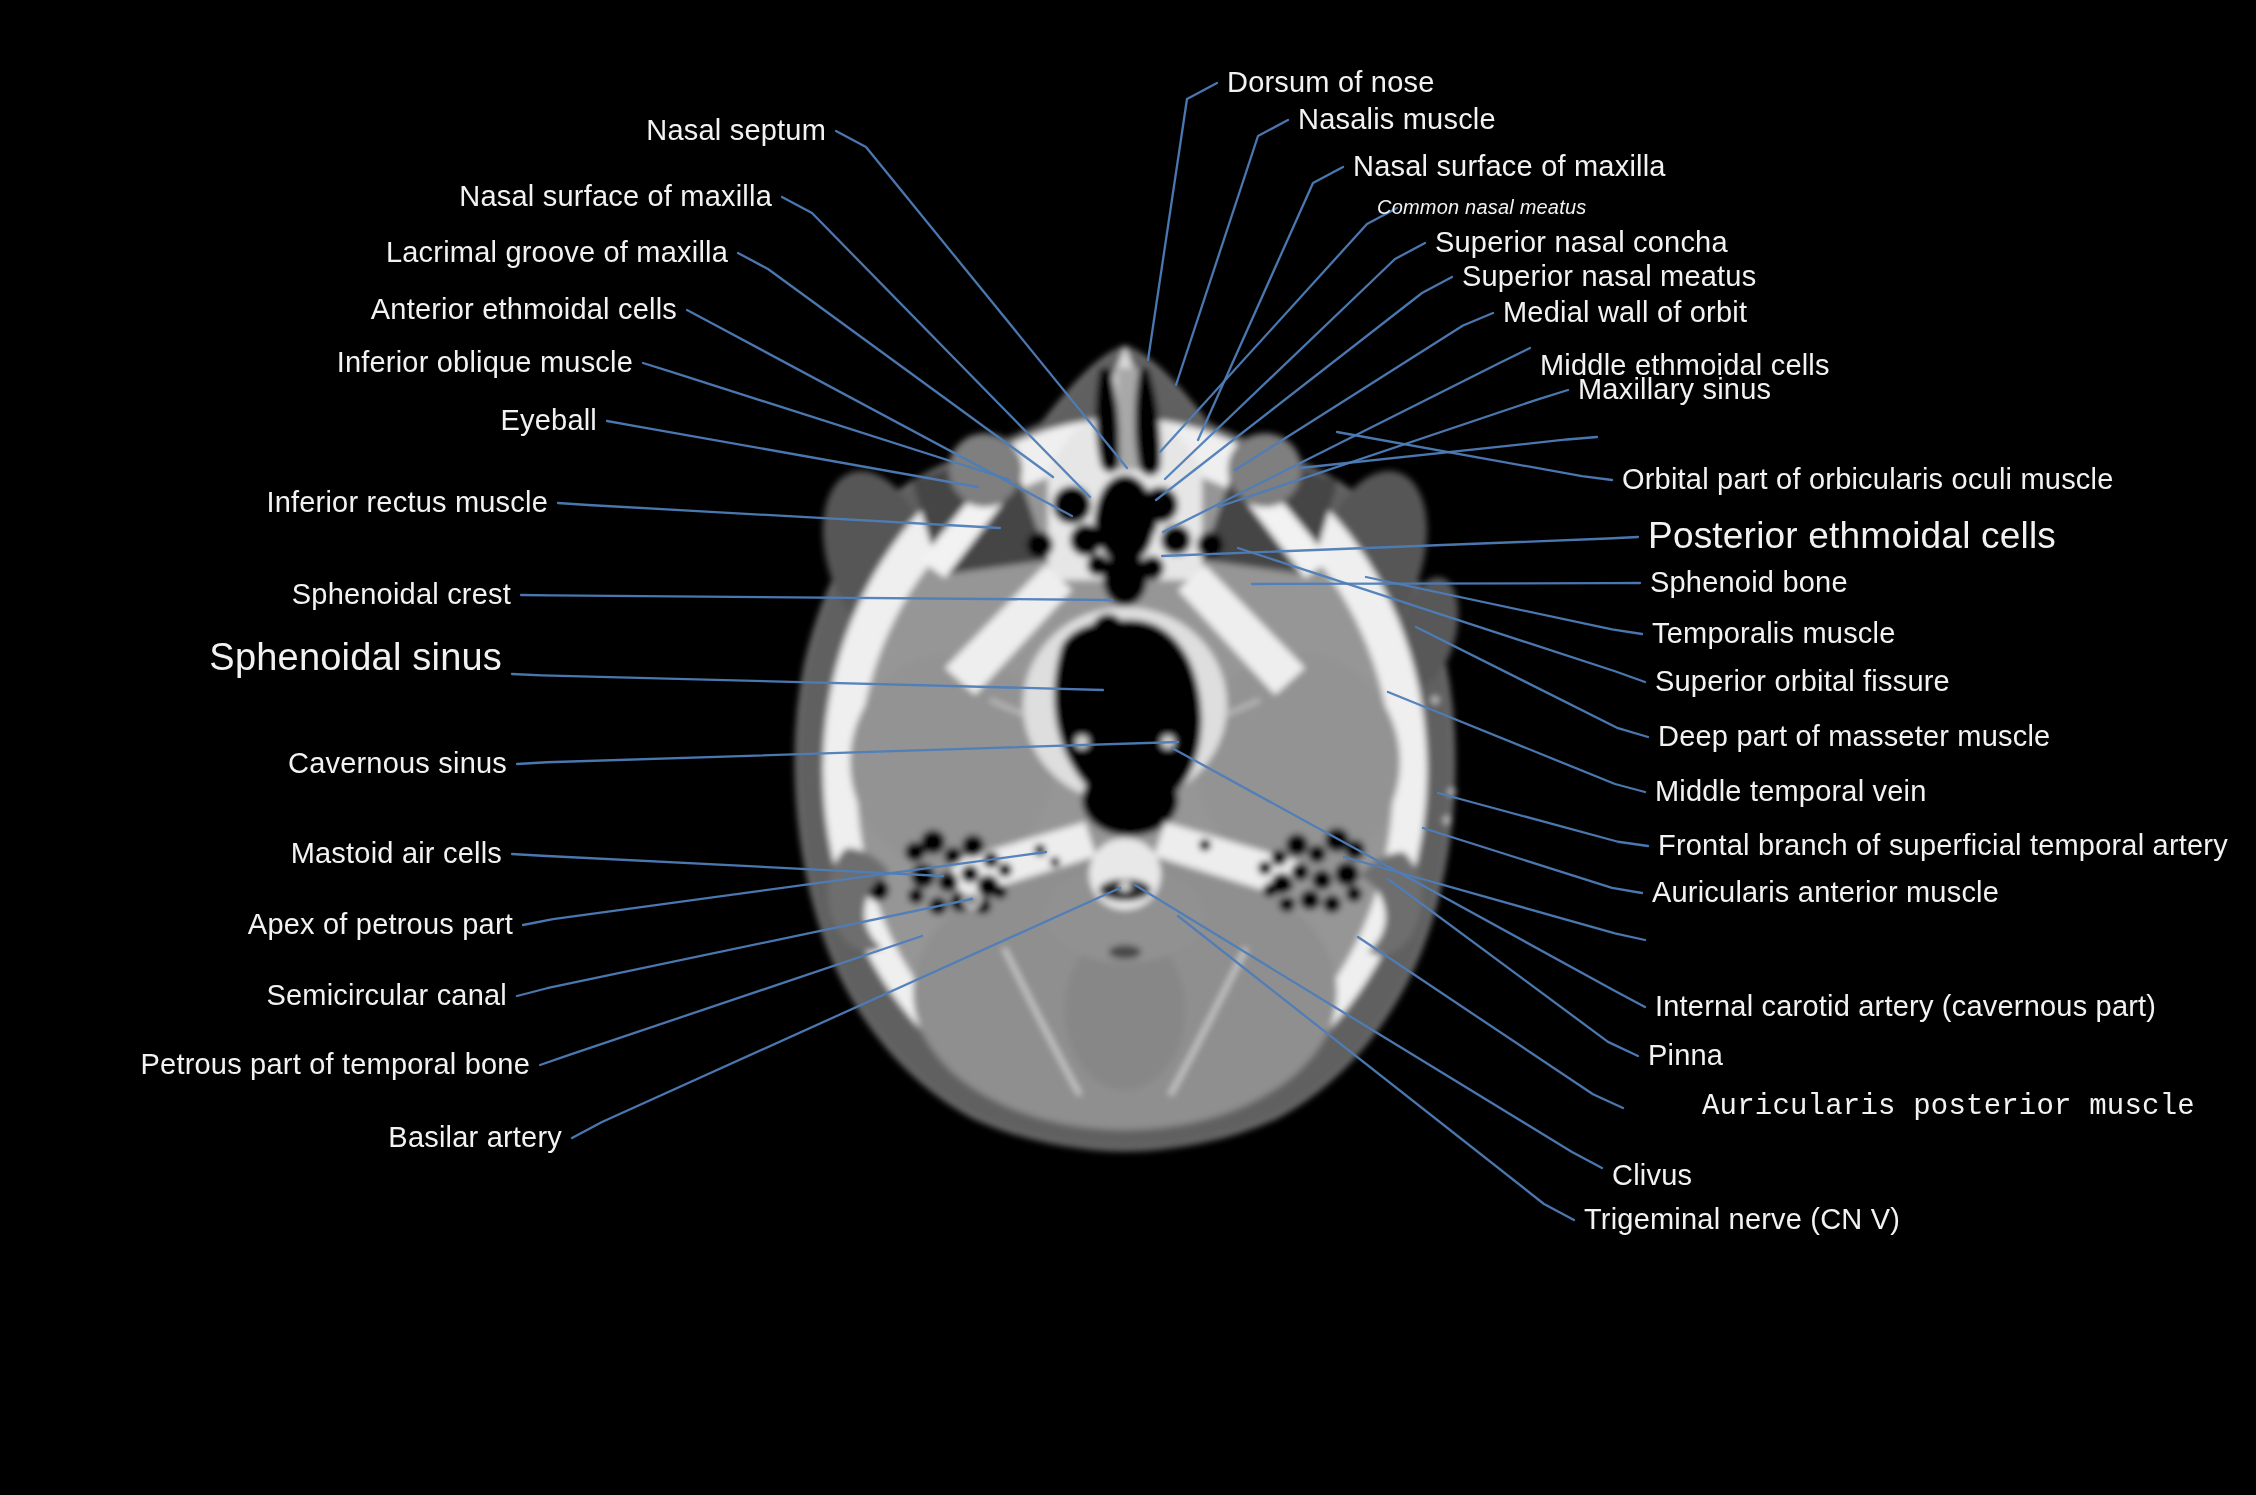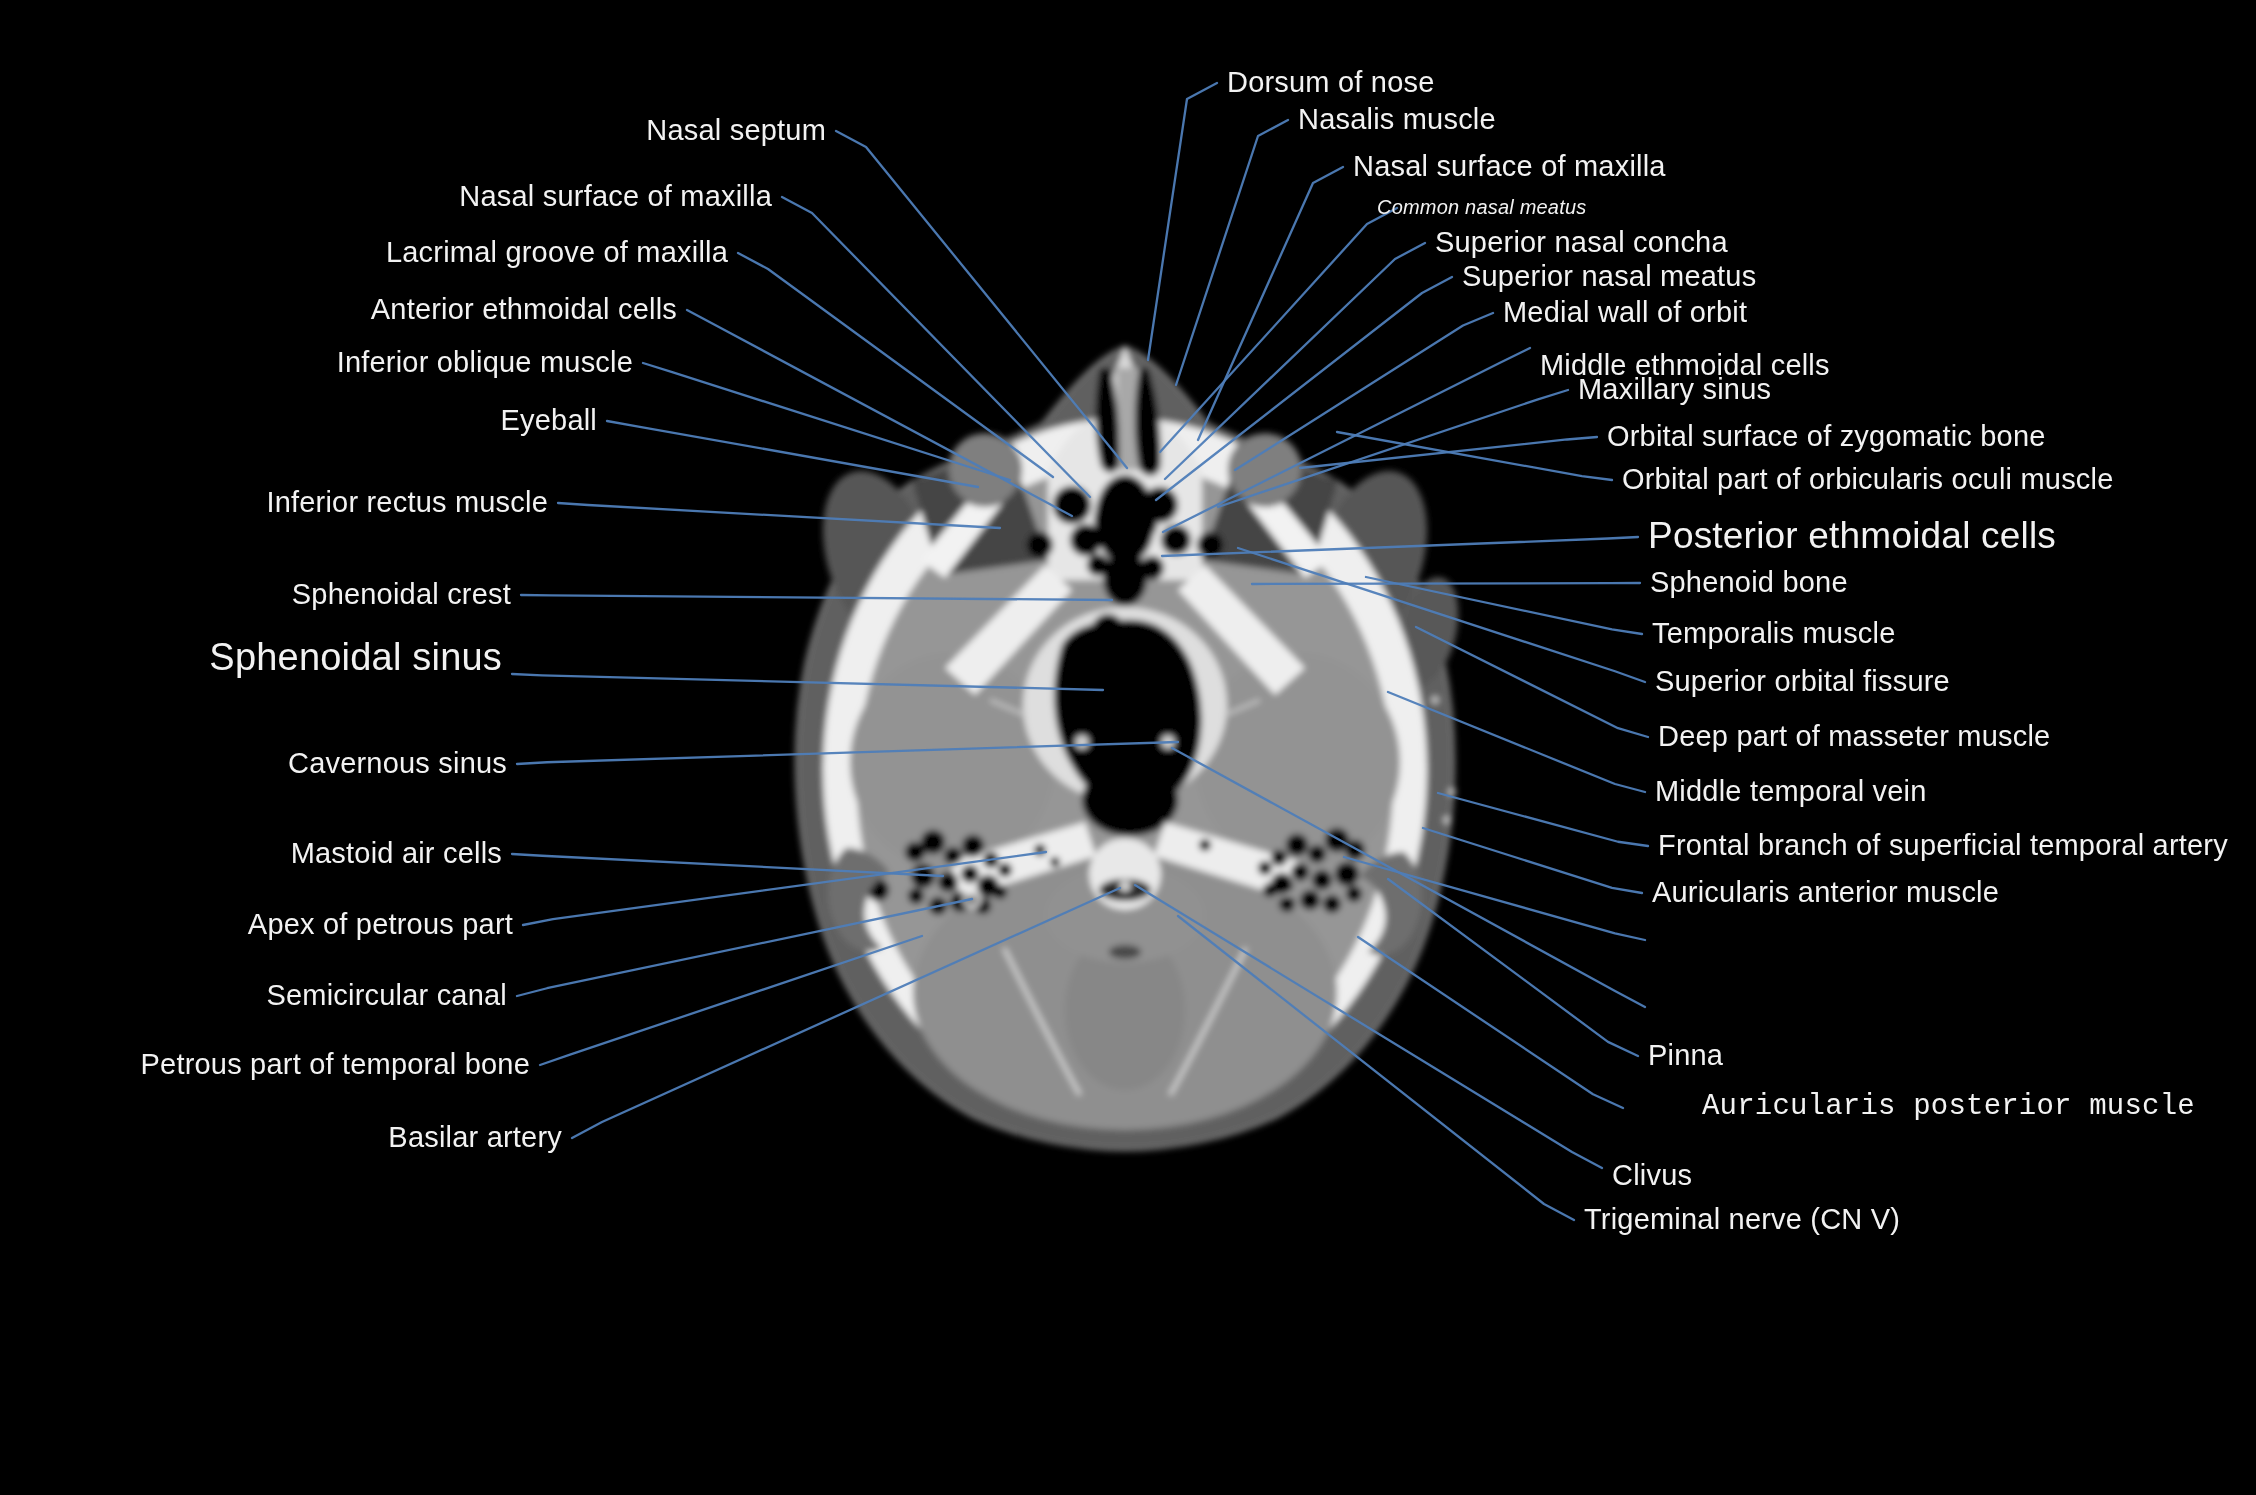--- a/index.html
+++ b/index.html
@@ -226,28 +226,28 @@
       <div class="label left" style="font-size: 29px; right: 1694px; top: 1138px;">Basilar artery</div>
       <div class="label right" style="font-size: 29px; left: 1227px; top: 83px;">Dorsum of nose</div>
       <div class="label right" style="font-size: 29px; left: 1298px; top: 120px;">Nasalis muscle</div>
       <div class="label right" style="font-size: 29px; left: 1353px; top: 167px;">Nasal surface of maxilla</div>
       <div class="label right" style="font-size: 20px; left: 1377px; top: 208px; font-style: italic;">Common nasal meatus</div>
       <div class="label right" style="font-size: 29px; left: 1435px; top: 243px;">Superior nasal concha</div>
       <div class="label right" style="font-size: 29px; left: 1462px; top: 277px;">Superior nasal meatus</div>
       <div class="label right" style="font-size: 29px; left: 1503px; top: 313px;">Medial wall of orbit</div>
       <div class="label right" style="font-size: 29px; left: 1540px; top: 348px; margin-top: 18px;">Middle ethmoidal cells</div>
       <div class="label right" style="font-size: 29px; left: 1578px; top: 390px;">Maxillary sinus</div>
-      <div class="label right" style="font-size: 29px; left: 1607px; top: 437px;">Orbital surface of zygomatic bone</div>
       <div class="label right" style="font-size: 29px; left: 1622px; top: 480px;">Orbital part of orbicularis oculi muscle</div>
       <div class="label right" style="font-size: 37px; left: 1648px; top: 537px;">Posterior ethmoidal cells</div>
       <div class="label right" style="font-size: 29px; left: 1650px; top: 583px;">Sphenoid bone</div>
       <div class="label right" style="font-size: 29px; left: 1652px; top: 634px;">Temporalis muscle</div>
       <div class="label right" style="font-size: 29px; left: 1655px; top: 682px;">Superior orbital fissure</div>
       <div class="label right" style="font-size: 29px; left: 1658px; top: 737px; text-align: center;">Deep part of masseter muscle</div>
       <div class="label right" style="font-size: 29px; left: 1655px; top: 792px;">Middle temporal vein</div>
       <div class="label right" style="font-size: 29px; left: 1658px; top: 846px;">Frontal branch of superficial temporal artery</div>
       <div class="label right" style="font-size: 29px; left: 1652px; top: 893px;">Auricularis anterior muscle</div>
+      <div class="label right" style="font-size: 29px; left: 1655px; top: 1007px;">Internal carotid artery (cavernous part)</div>
       <div class="label right" style="font-size: 29px; left: 1648px; top: 1056px;">Pinna</div>
       <div class="label right" style="font-size: 29px; left: 1702px; top: 1108px; font-family: Liberation Mono, monospace;">Auricularis posterior muscle</div>
       <div class="label right" style="font-size: 29px; left: 1612px; top: 1168px; margin-top: 8px;">Clivus</div>
       <div class="label right" style="font-size: 29px; left: 1584px; top: 1220px;">Trigeminal nerve (CN V)</div>
     </div>
 </div>
 
 </body></html>

